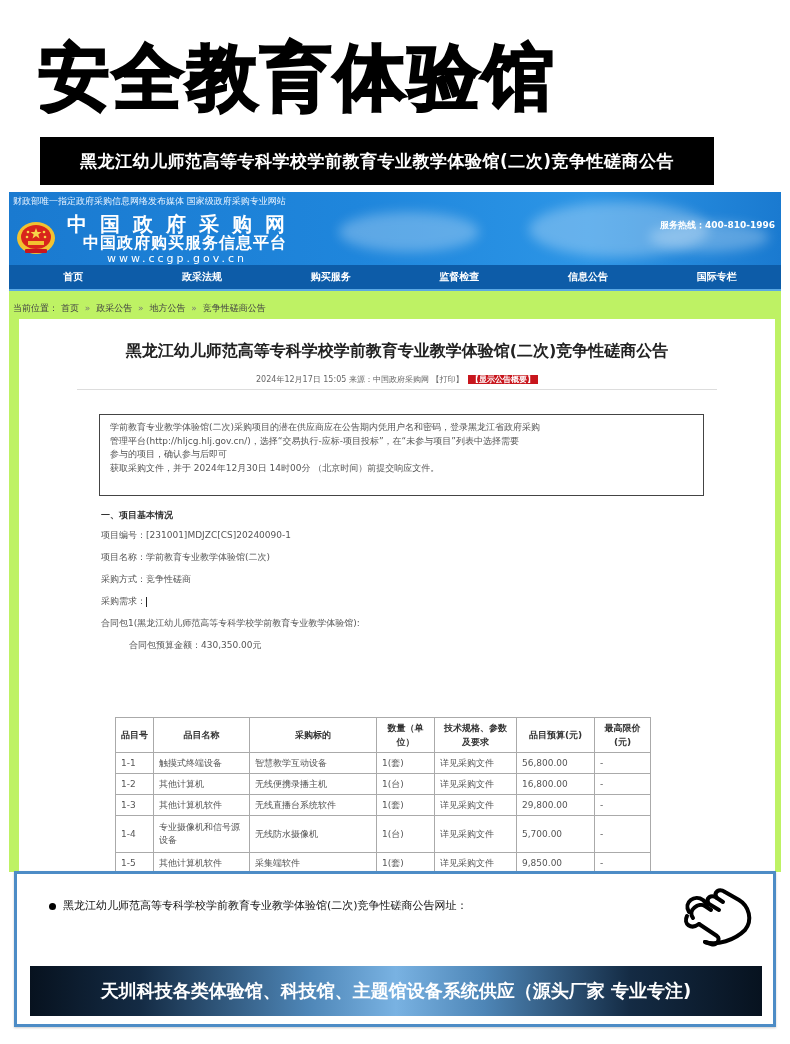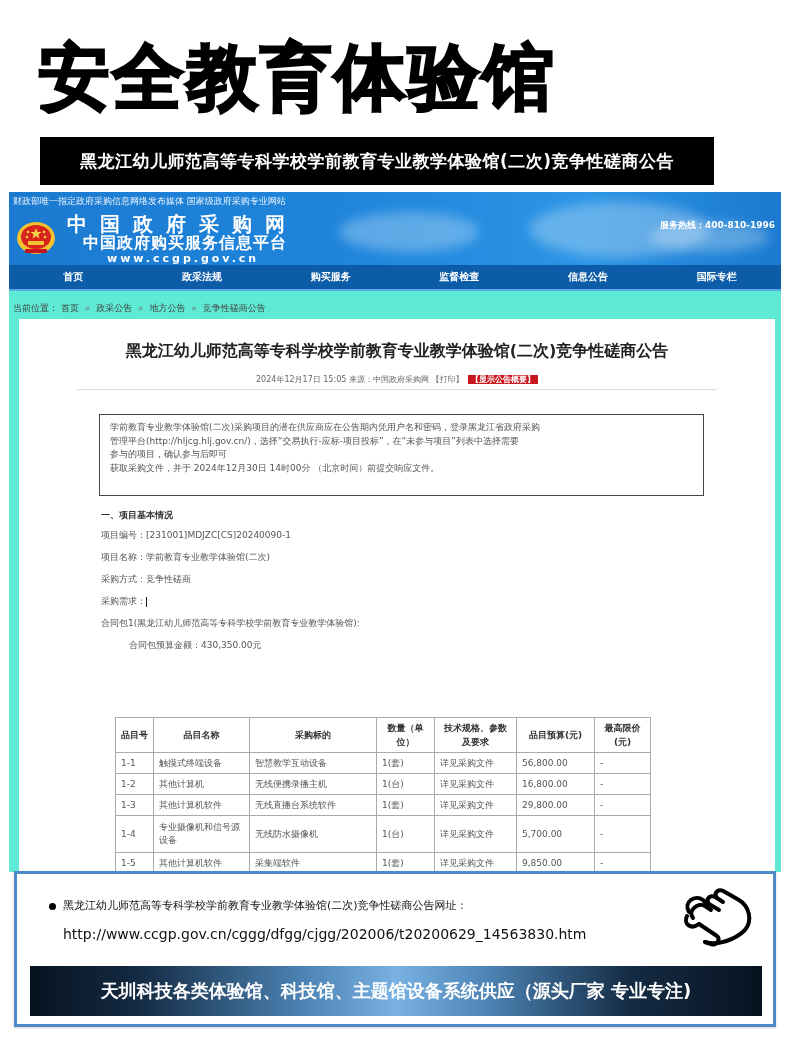--- a/index.html
+++ b/index.html
@@ -17,40 +17,40 @@
   .hero-banner {
     position: absolute; left: 40px; top: 137px; width: 674px; height: 48px;
     background: #000; color: #fff;
     display: flex; align-items: center; justify-content: center;
     font-size: 17px; font-weight: bold; letter-spacing: 0.5px;
   }
 
   
   .site {
     position: absolute; left: 9px; top: 192px; width: 772px; height: 680px;
-    background: #5eead4; overflow: hidden;
+    background: #bef264; overflow: hidden;
   }
   .site-header {
     position: absolute; left: 0; top: 0; width: 772px; height: 73px;
     background: linear-gradient(90deg, #1a7ad0 0%, #1f86dc 45%, #2c95e6 75%, #1a7ad0 100%);
   }
   .cloud { position: absolute; border-radius: 50%; background: rgba(255,255,255,0.28); filter: blur(6px); }
   .site-topline {
     position: absolute; left: 0; top: 0; width: 772px; height: 18px;
     display: flex; justify-content: space-between; align-items: center;
     padding: 0 6px 0 4px; font-size: 9px; color: #eaf4ff;
   }
   .hotline { font-weight: bold; color: #fff; margin-top: 48px; }
   .emblem {
     position: absolute; left: 6px; top: 26px; width: 42px; height: 38px;
   }
   .logo-block { position: absolute; left: 58px; top: 22px; color: #fff; }
   .logo-l1 { font-size: 20px; font-weight: bold; letter-spacing: 13px; line-height: 20px; }
   .logo-l2 { font-size: 16px; font-weight: bold; letter-spacing: 1px; line-height: 18px; margin-left: 16px; }
-  .logo-l3 { font-size: 11px; font-weight: bold; letter-spacing: 3px; line-height: 13px; padding-left: 40px; }
+  .logo-l3 { font-size: 11px; font-weight: normal; letter-spacing: 3px; line-height: 13px; padding-left: 40px; }
 
   .site-nav {
     position: absolute; left: 0; top: 73px; width: 772px; height: 26px;
     background: #0d5ca8; border-bottom: 2px solid #5ba9e4;
     display: flex; align-items: center;
   }
   .site-nav .nav-item {
     flex: 1; text-align: center; color: #fff; font-size: 10px; font-weight: bold;
   }
   .crumb {
@@ -258,21 +258,20 @@
           <td>-</td>
         </tr>
       </tbody>
     </table>
   </div>
 </div>
 
 <div class="info-box">
   <div class="bullet"></div>
   <div class="info-label">黑龙江幼儿师范高等专科学校学前教育专业教学体验馆(二次)竞争性磋商公告网址：</div>
-  <div class="info-url">http://www.ccgp.gov.cn/cggg/dfgg/cjgg/202006/t20200629_14563830.htm</div>
   <svg class="hand" viewBox="0 0 80 66">
     <g fill="none" stroke="#000" stroke-width="4" stroke-linecap="round" stroke-linejoin="round">
       <path d="M12 28 C6 18 18 10 26 16 L30 20"></path>
       <path d="M16 34 C10 26 22 18 28 22 L34 26"></path>
       <path d="M22 40 L40 52 C44 55 40 62 34 60 L28 58"></path>
       <path d="M28 58 C40 62 58 56 68 46 C76 36 72 22 62 16 L48 8 C42 4 36 8 40 14 L46 18"></path>
       <path d="M40 14 C34 10 28 14 32 20 L42 26"></path>
       <path d="M10 32 C6 40 14 46 22 40"></path>
     </g>
   </svg>

